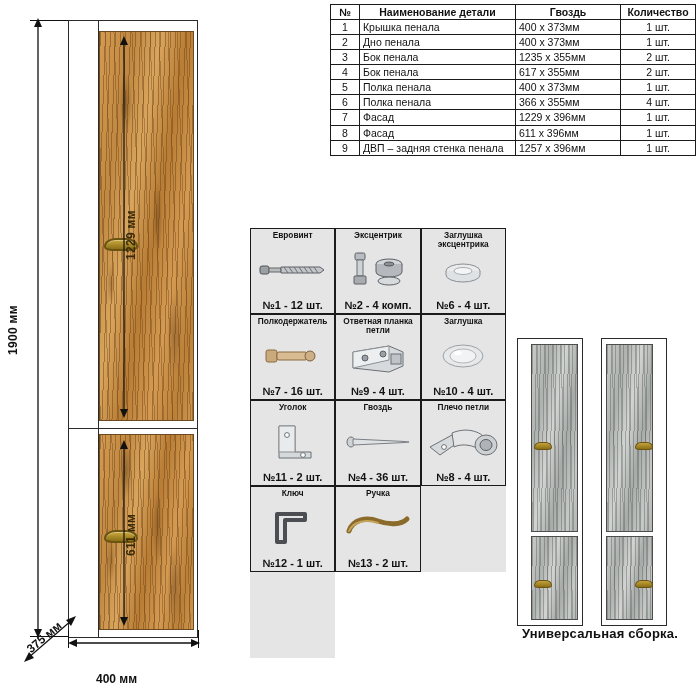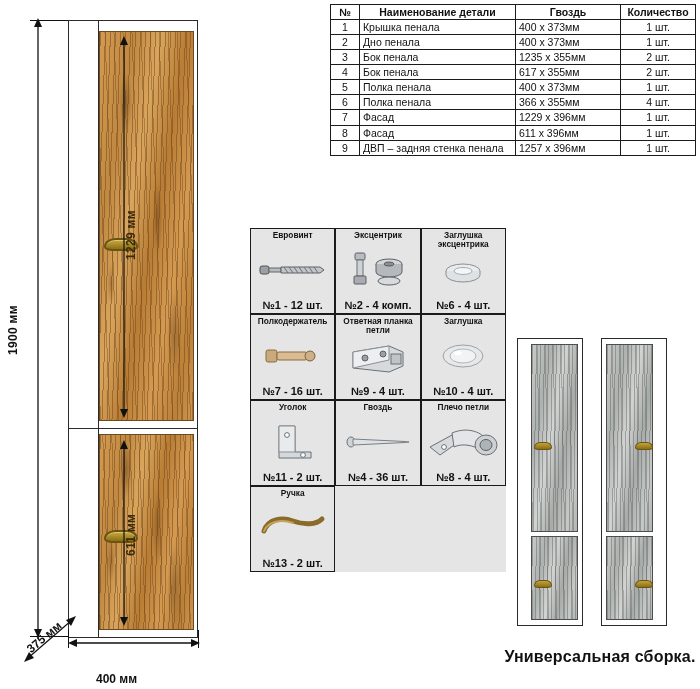--- a/index.html
+++ b/index.html
@@ -120,22 +120,22 @@
         rgba(60,65,68,.30) 0px, rgba(60,65,68,.30) 1px,
         rgba(0,0,0,0) 1px, rgba(0,0,0,0) 8px),
       linear-gradient(100deg,#c9cbc8 0%,#aeb2af 25%,#d2d4d1 45%,#a7aba8 65%,#c6c9c6 85%,#b2b6b3 100%);
   }
   .handle2{
     position:absolute;width:16px;height:6px;
     border:1.5px solid #6b5312;border-radius:60% 60% 45% 45%/120% 120% 60% 60%;
     background:linear-gradient(180deg,#c2a23c,#8c6f16);
   }
   #assembly-caption{
-    position:absolute;left:500px;top:648px;width:200px;
-    text-align:center;font-size:16px;font-weight:bold;letter-spacing:.2px;
+    position:absolute;left:500px;top:626px;width:200px;
+    text-align:center;font-size:13px;font-weight:bold;letter-spacing:.2px;
   }
   svg{display:block;}
 </style>
 </head>
 <body>
 
 <div class="abs" id="cabinet-drawing">
 
   <svg class="abs" style="left:30px;top:18px;" width="16" height="620">
     <line x1="8" y1="4" x2="8" y2="616" stroke="#111" stroke-width="1.3"></line>
@@ -377,20 +377,29 @@
           <path d="M4 26 L26 14 L34 20 L14 34 Z" fill="#d7dadd" stroke="#6b7075"></path>
           <path d="M26 12 C40 6 54 10 60 18 L56 30 C48 24 36 22 28 26 Z" fill="#e3e5e7" stroke="#6b7075"></path>
           <ellipse cx="60" cy="24" rx="11" ry="10" fill="#cdd1d4" stroke="#6b7075"></ellipse>
           <ellipse cx="60" cy="24" rx="6" ry="5.5" fill="#aeb3b7" stroke="#5d6166"></ellipse>
           <circle cx="18" cy="26" r="2.4" fill="#fff" stroke="#6b7075"></circle>
         </svg>
       </div>
       <div class="hw-code">№8 - 4 шт.</div>
     </div>
 
+    <div class="hw-cell">
+      <div class="hw-title">Ключ</div>
+      <div class="hw-art">
+        <svg width="56" height="40" viewBox="0 0 56 40">
+          <path d="M12 6 L40 6 L40 12 L20 12 L20 34 L12 34 Z" fill="none" stroke="#4b4f53" stroke-width="4" stroke-linejoin="round"></path>
+        </svg>
+      </div>
+      <div class="hw-code">№12 - 1 шт.</div>
+    </div>
 
     <div class="hw-cell">
       <div class="hw-title">Ручка</div>
       <div class="hw-art">
         <svg width="70" height="26" viewBox="0 0 70 26">
           <path d="M6 16 C10 4 24 2 35 6 C46 10 58 10 64 4" fill="none" stroke="#8a6b2a" stroke-width="5" stroke-linecap="round"></path>
           <path d="M6 16 C10 6 24 4 35 8" fill="none" stroke="#c4a45a" stroke-width="2" stroke-linecap="round"></path>
         </svg>
       </div>
       <div class="hw-code">№13 - 2 шт.</div>

